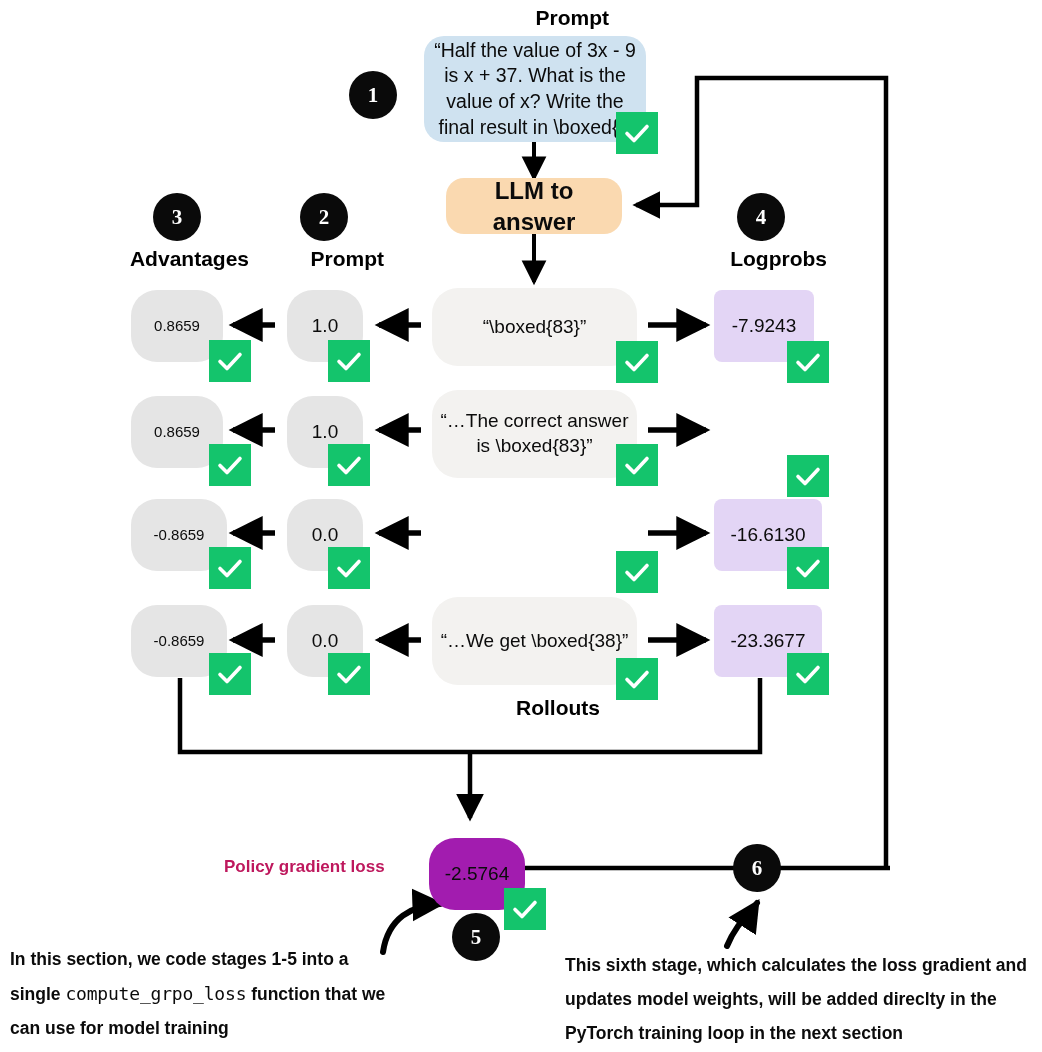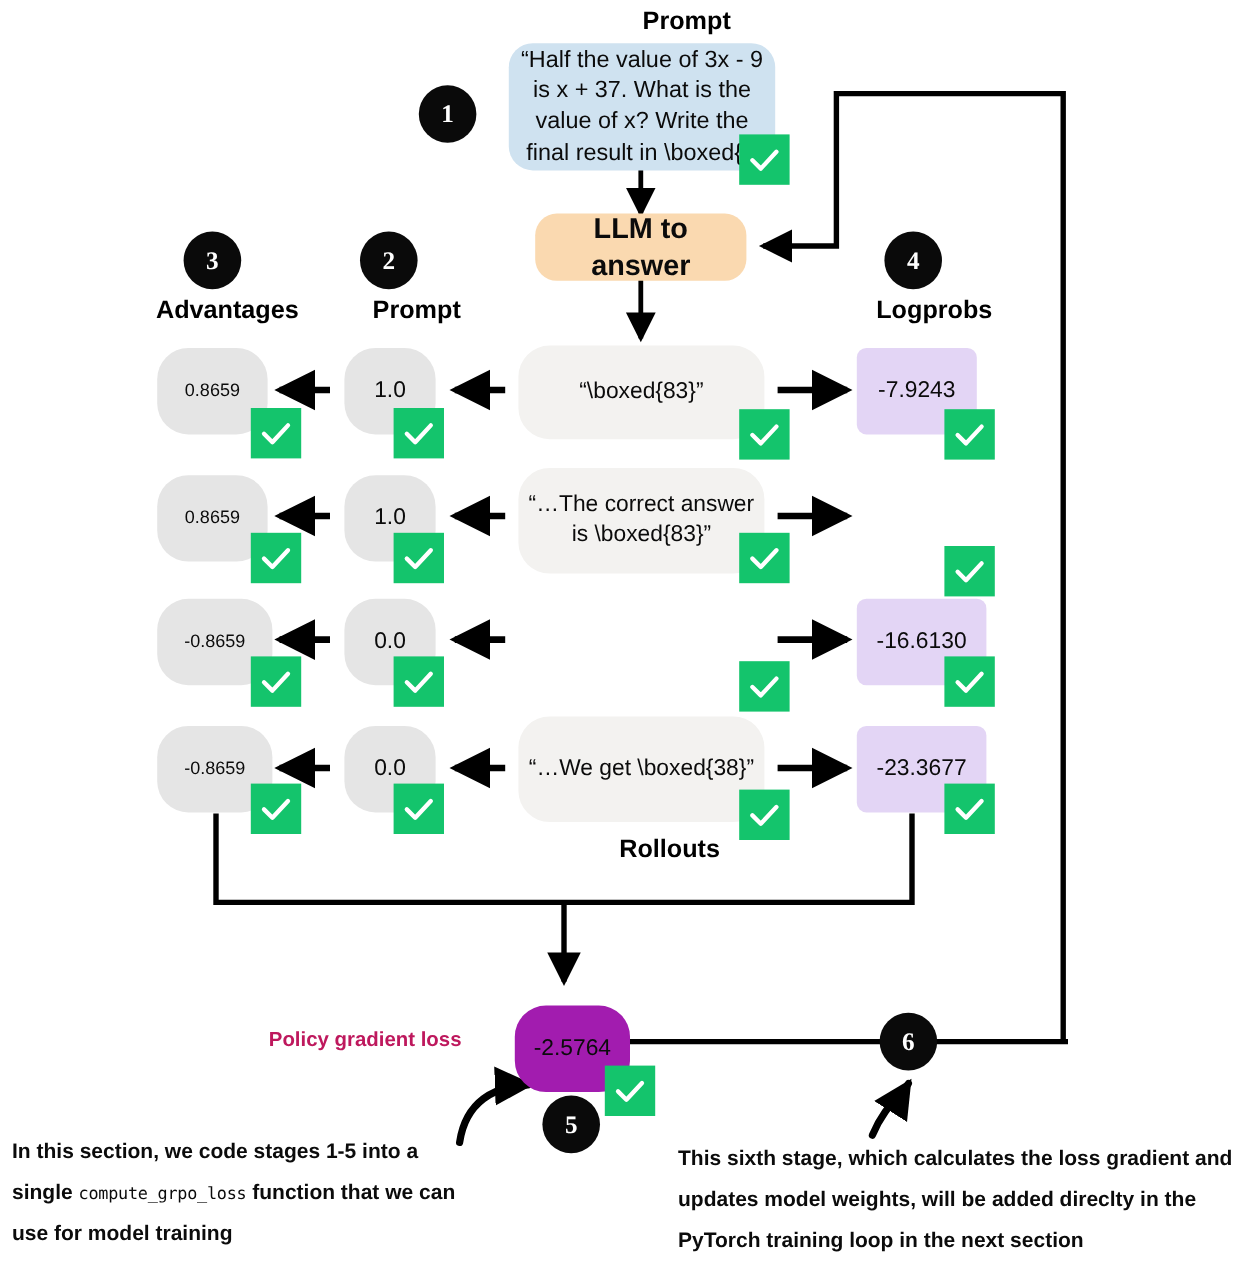--- a/index.html
+++ b/index.html
@@ -90,21 +90,21 @@
   .caption{
     position:absolute;
     font-weight:bold;
     font-size:17.5px;
     line-height:1.95;
     color:#0b0b0b;
   }
   .caption code{
     font-family:"DejaVu Sans Mono", monospace;
     font-weight:normal;
-    font-size:14px;
+    font-size:18px;
     letter-spacing:-0.2px;
   }
 </style>
 </head>
 <body>
 
 <div id="stage">
 
   <svg id="wires" viewBox="0 0 1042 1052" width="1042" height="1052">
     <defs>

